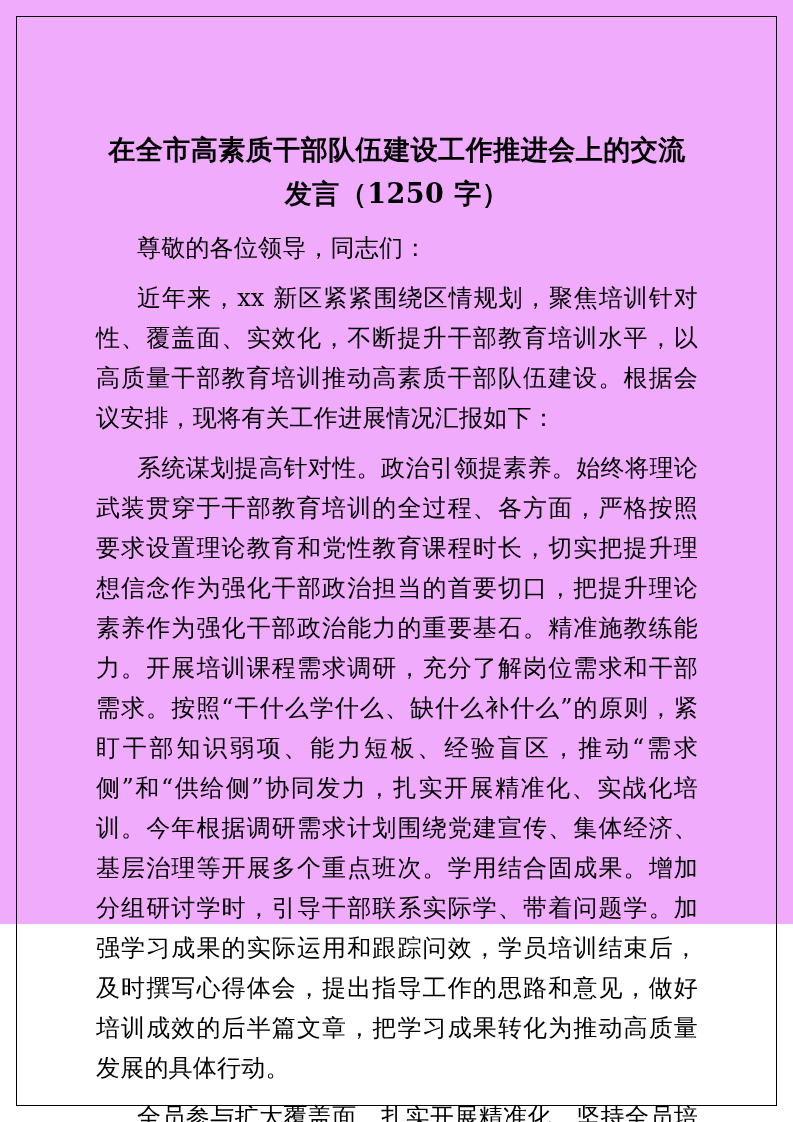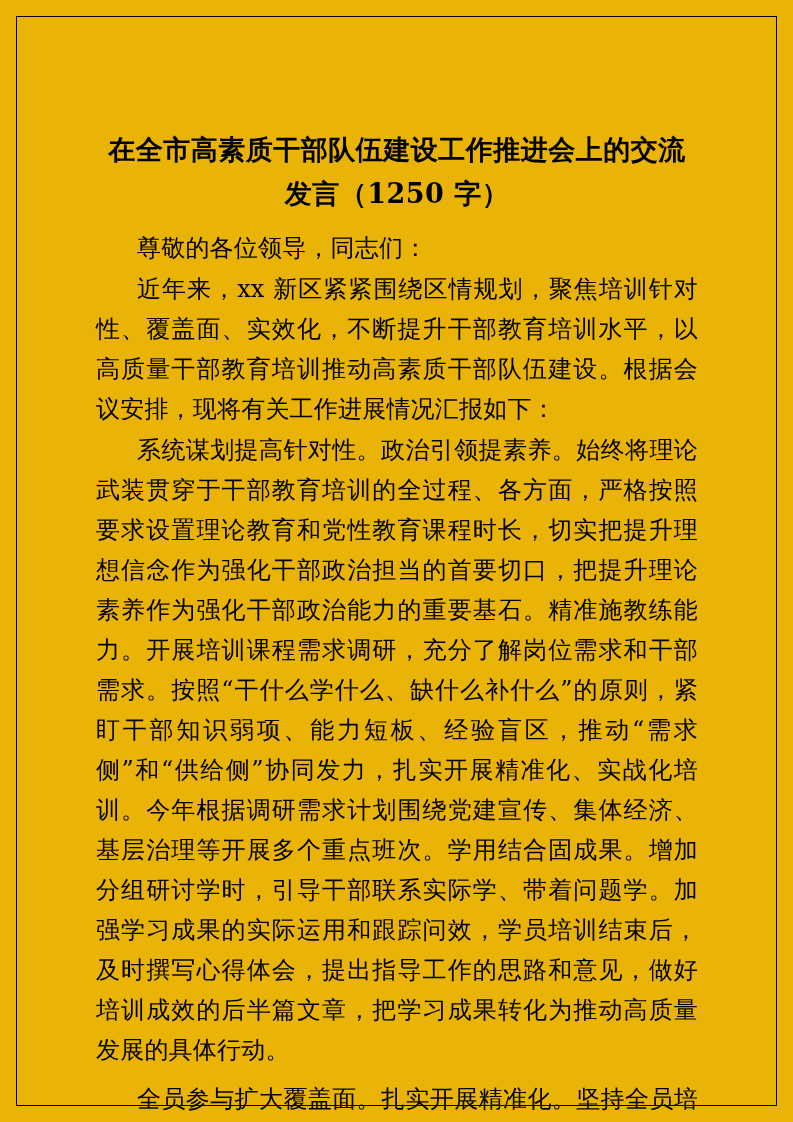--- a/index.html
+++ b/index.html
@@ -10,23 +10,23 @@
   body {
     width: 793px;
     height: 1122px;
     font-family: "DejaVu Serif", "Liberation Serif", serif;
     color: #000000;
     overflow: hidden;
   }
   .page {
     position: relative;
     width: 793px;
-    height: 1122px;
+    height: 924px;
     box-sizing: border-box;
-    background: #eab308;
+    background: #f0abfc;
   }
   .page-border {
     position: absolute;
     left: 16px;
     top: 16px;
     width: 761px;
     height: 1090px;
     border: 1px solid #000000;
     box-sizing: border-box;
     pointer-events: none;
@@ -49,21 +49,21 @@
   .para {
     font-size: 24px;
     line-height: 40px;
     text-align: justify;
     text-justify: inter-ideograph;
     margin: 0;
     text-indent: 41px;
     letter-spacing: 0.2px;
   }
   .para + .para {
-    margin-top: 1px;
+    margin-top: 10px;
   }
   .para.last {
     margin-top: 9px;
   }
 </style>
 </head>
 <body>
 
 <div class="page">
   <div class="page-border"></div>

